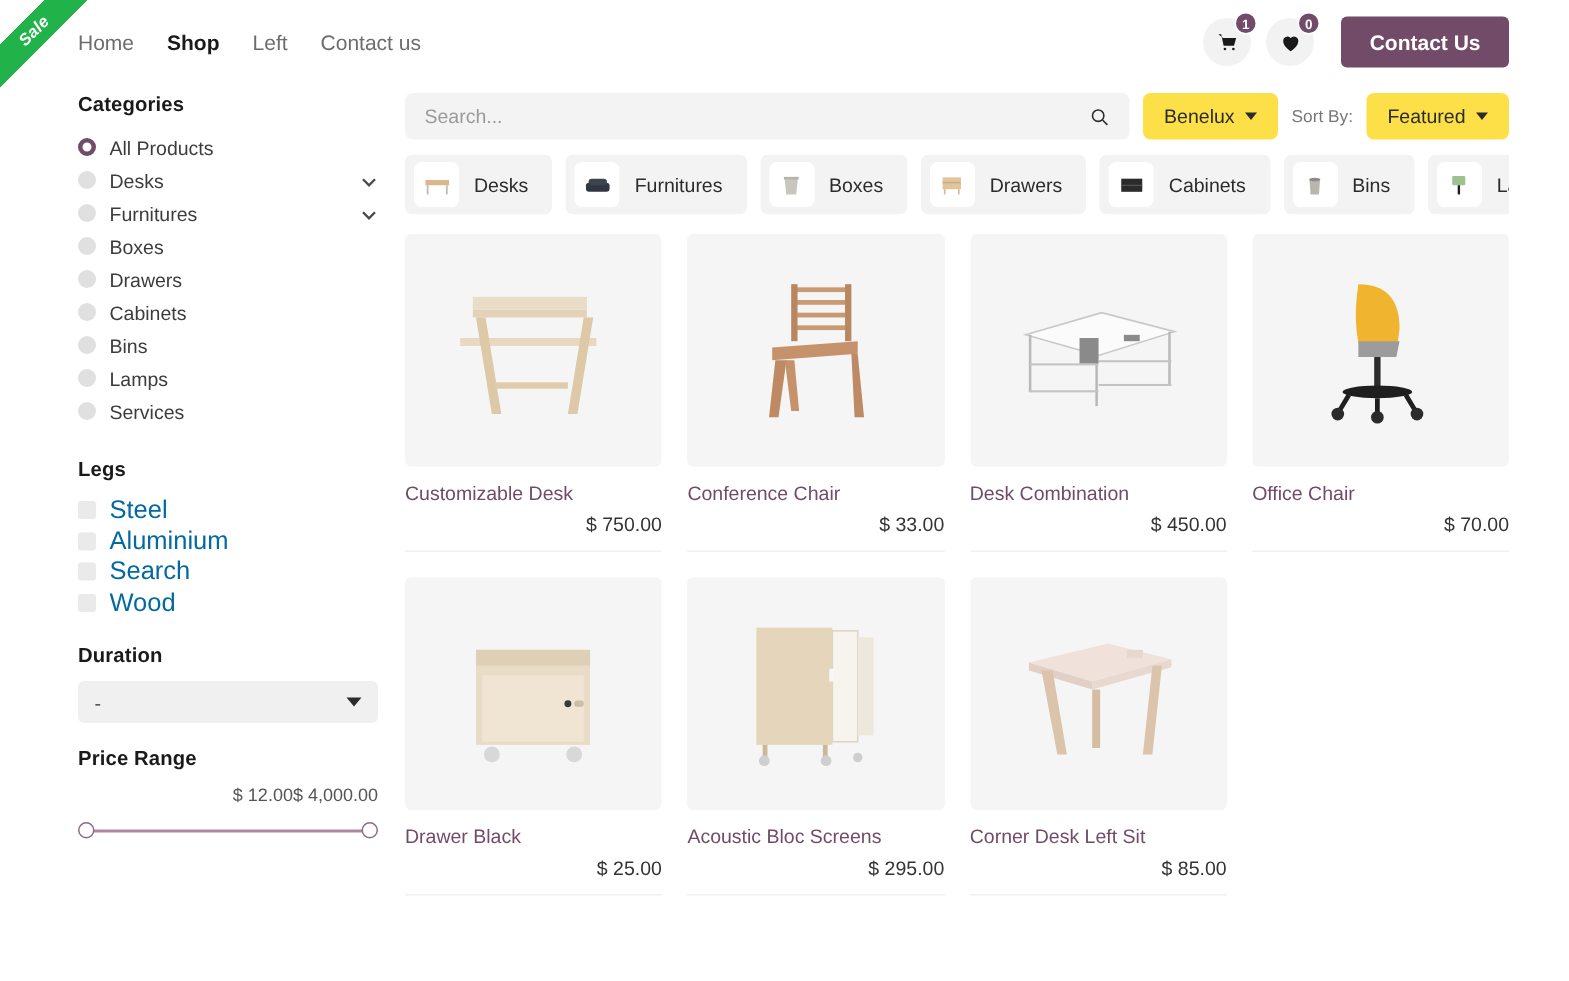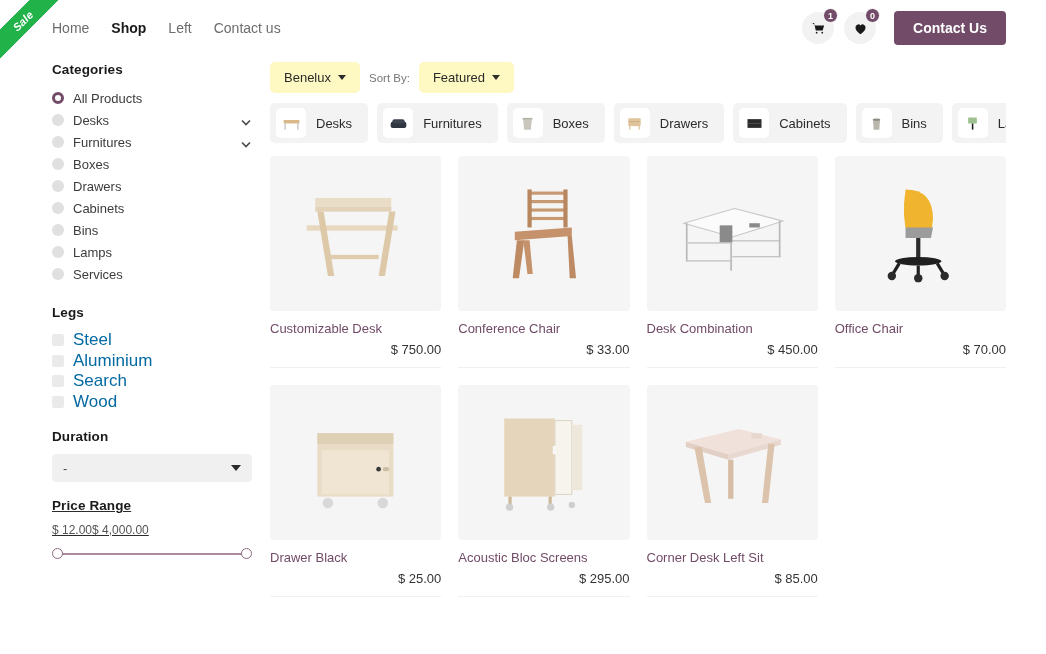--- a/index.html
+++ b/index.html
@@ -125,23 +125,23 @@
     cursor: pointer;
   }
   .caret {
     margin-left: auto;
     width: 0; height: 0;
     border-left: 5px solid transparent;
     border-right: 5px solid transparent;
     border-top: 6px solid #2b2b2b;
   }
 
-  .price-block { margin-top: 16px; text-decoration: underline; }
+  .price-block { margin-top: 16px; }
   .price-vals {
-    display: flex; justify-content: flex-start;
+    display: flex; justify-content: flex-end;
     margin-top: 9px;
     font-size: 12px;
     color: #555;
   }
   .slider {
     position: relative;
     margin-top: 11px;
     height: 12px;
   }
   .slider-track {
@@ -178,21 +178,21 @@
     border: none; outline: none;
     background: transparent;
     font-size: 13px;
     color: #3c3c3c;
     font-family: "Liberation Sans", sans-serif;
   }
   .search input::placeholder { color: #9a9a9a; }
   .search svg { width: 14px; height: 14px; stroke: #2b2b2b; fill: none; stroke-width: 1.8; cursor: pointer; }
   .pill {
     height: 31px;
-    background: #fef9c3;
+    background: #fde047;
     border-radius: 5px;
     display: flex;
     align-items: center;
     gap: 7px;
     padding: 0 14px;
     font-size: 13px;
     color: #2b2b2b;
     cursor: pointer;
     white-space: nowrap;
   }
@@ -388,20 +388,27 @@
       <div class="slider">
         <div class="slider-track"></div>
         <div class="knob lo"></div>
         <div class="knob hi"></div>
       </div>
     </div>
   </aside>
 
   <main class="main">
     <div class="toolbar">
+      <div class="search">
+        <input placeholder="Search..." style="">
+        <svg viewBox="0 0 24 24">
+            <circle cx="10.5" cy="10.5" r="6.5"></circle>
+            <line x1="15.5" y1="15.5" x2="21" y2="21"></line>
+          </svg>
+      </div>
       <div class="pill">
         <span>Benelux</span>
         <span class="caret2"></span>
       </div>
       <span class="sortby">Sort By:</span>
       <div class="pill">
         <span>Featured</span>
         <span class="caret2"></span>
       </div>
     </div>

